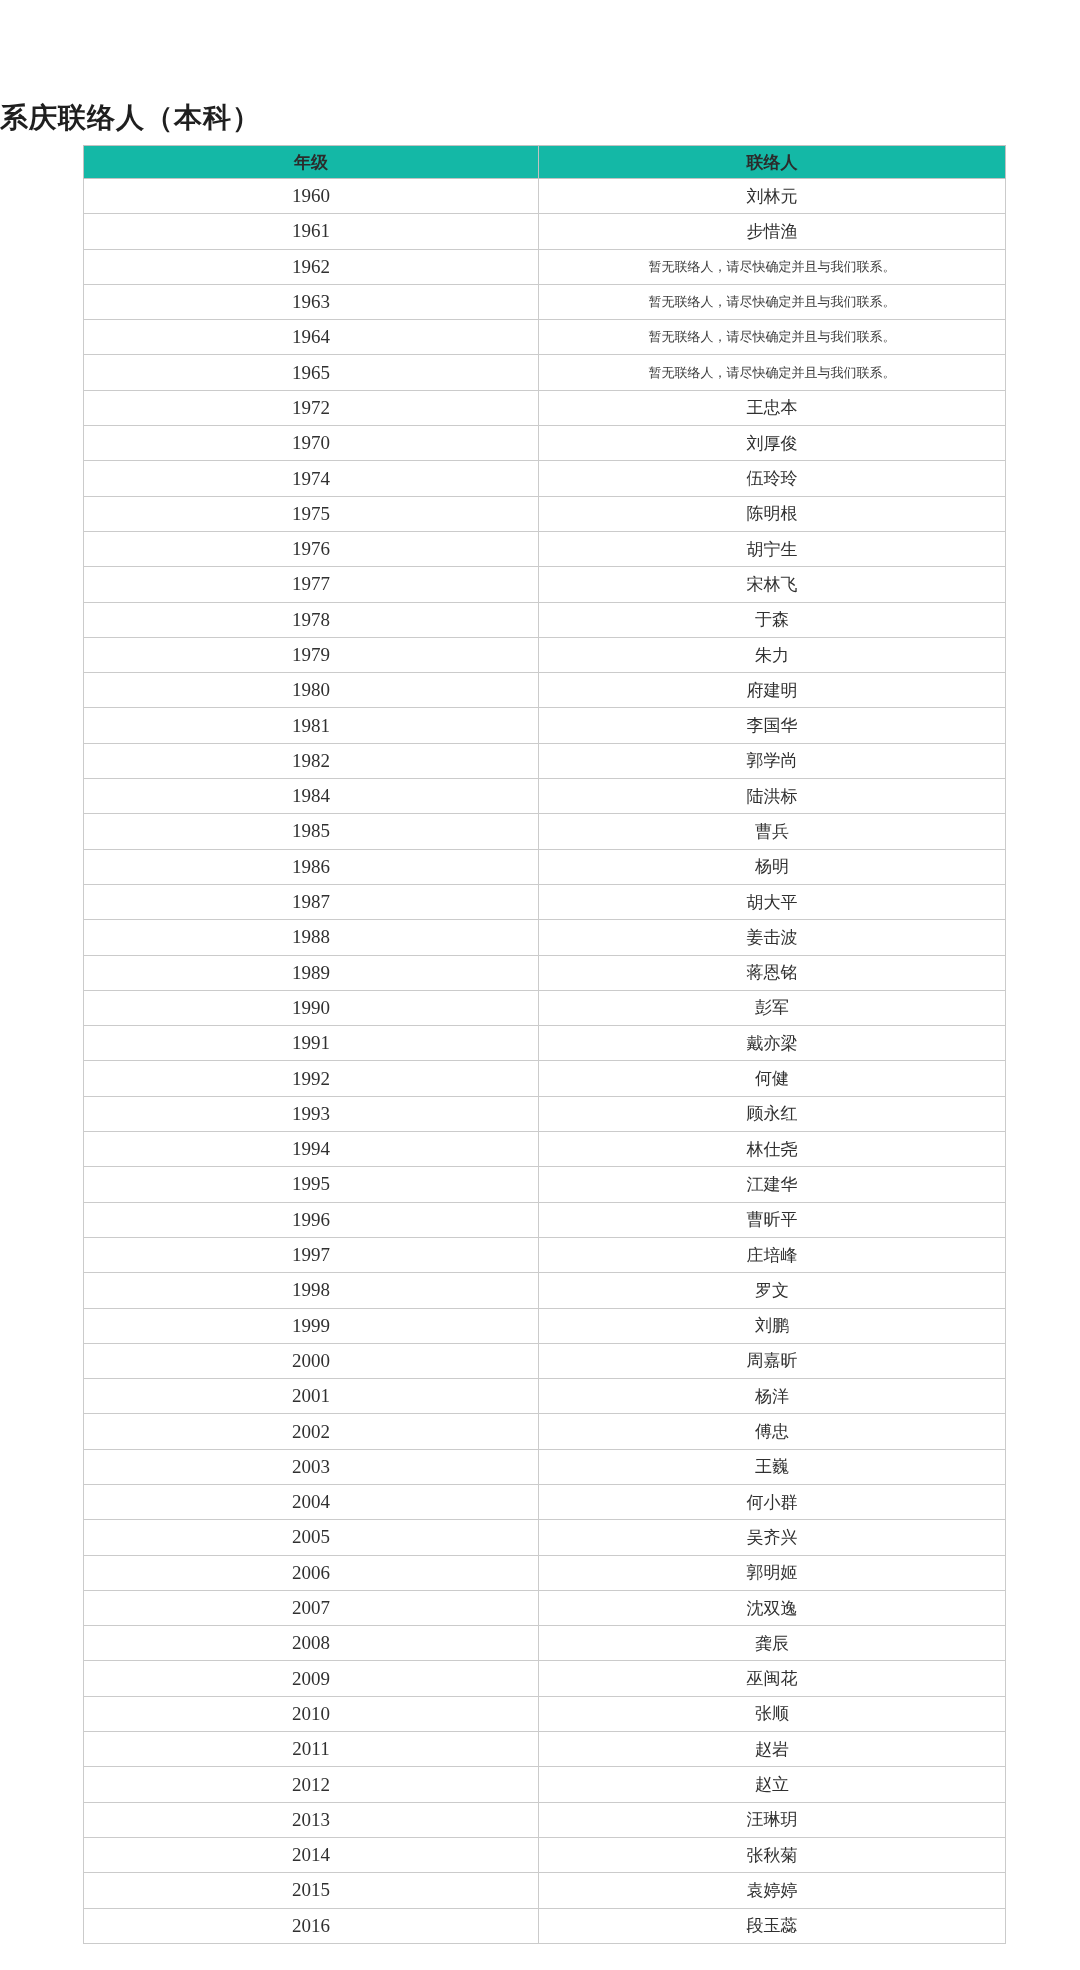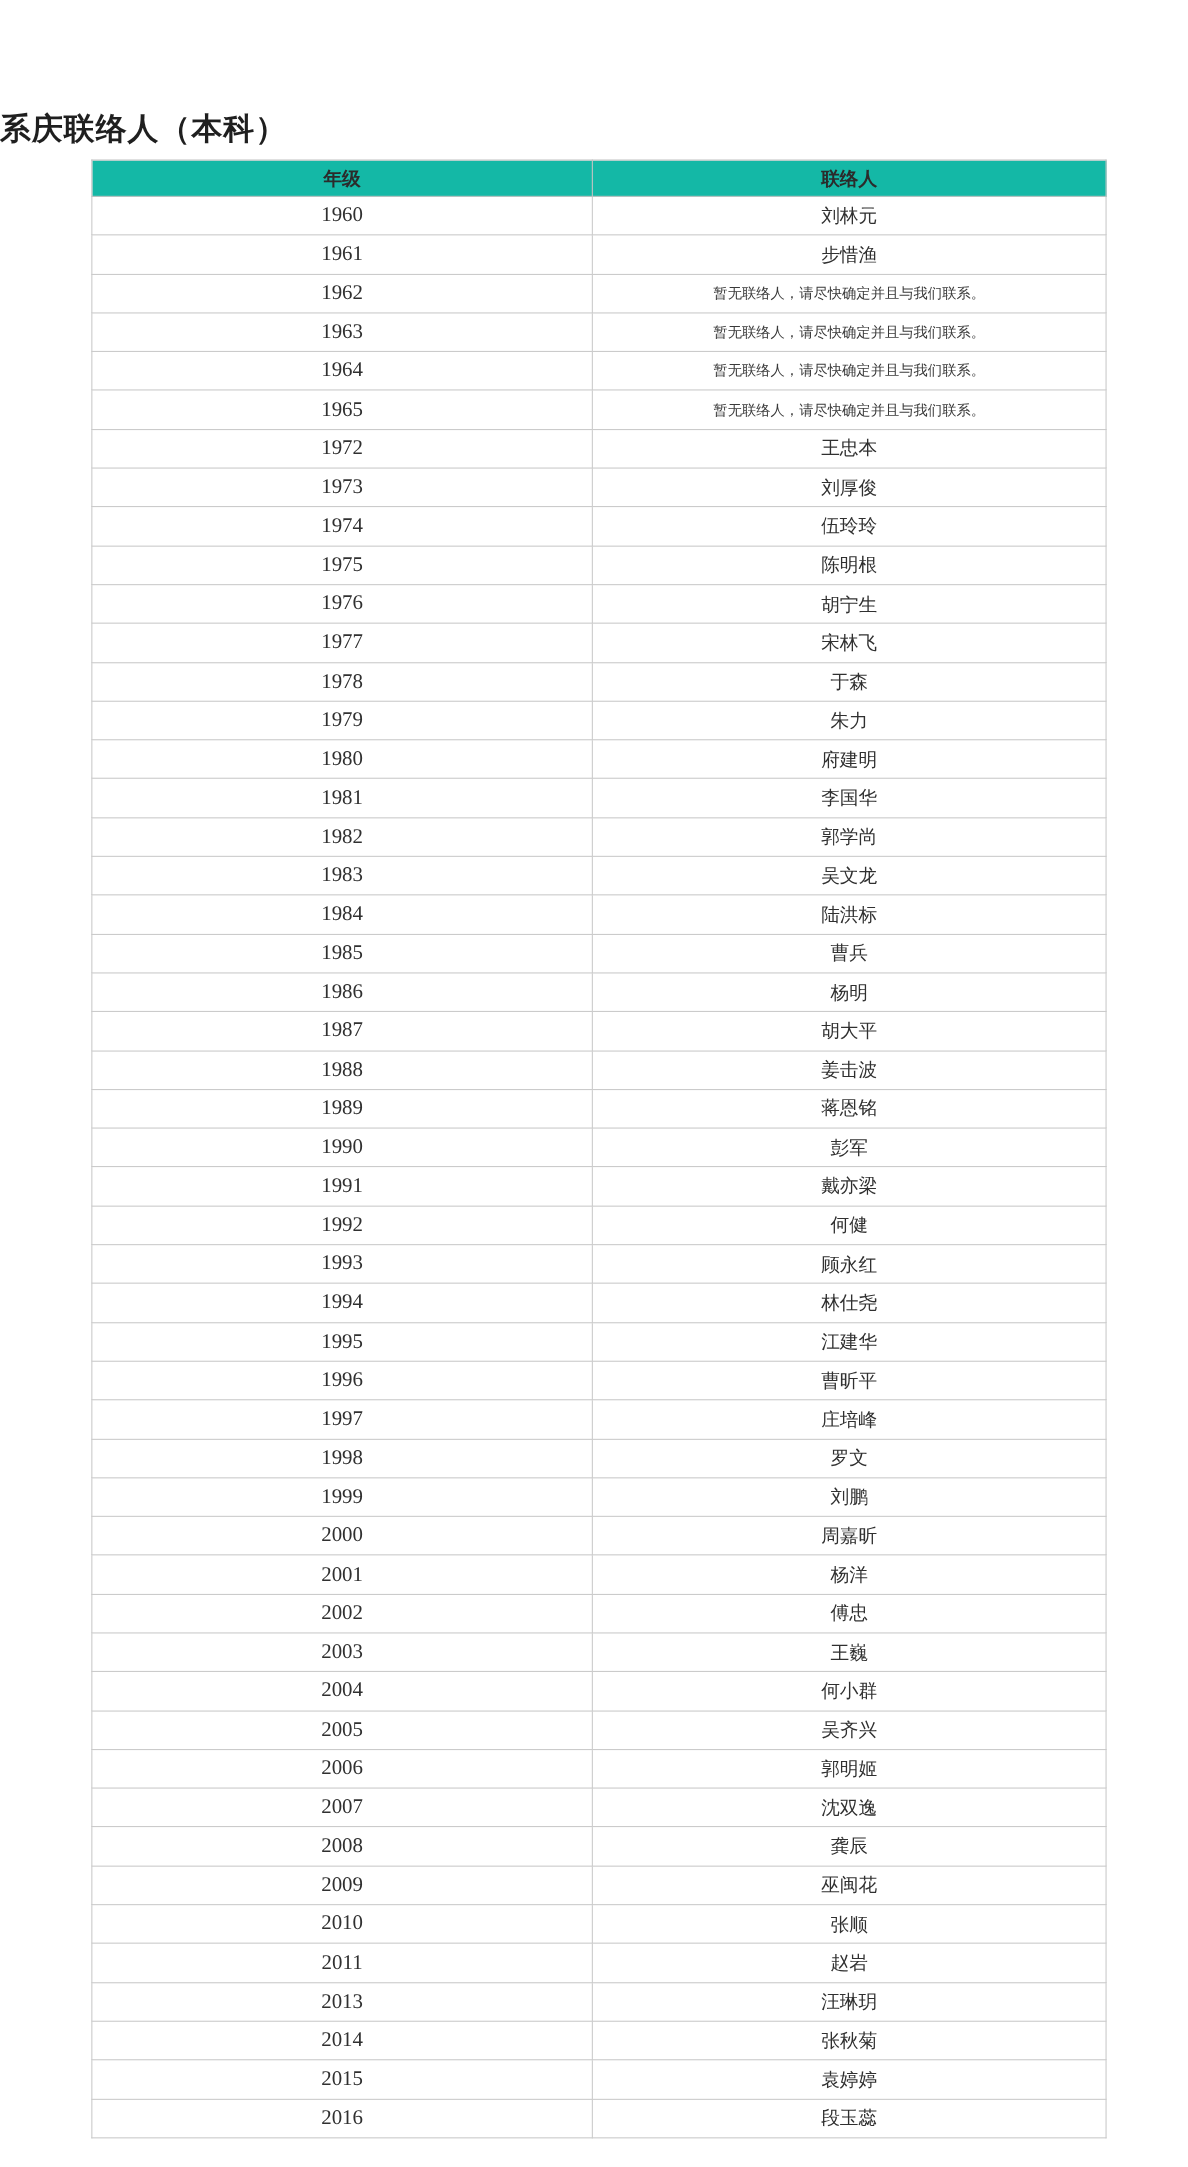--- a/index.html
+++ b/index.html
@@ -99,21 +99,21 @@
         </tr>
         <tr>
           <td class="year-cell">1965</td>
           <td class="contact-cell placeholder">暂无联络人，请尽快确定并且与我们联系。</td>
         </tr>
         <tr>
           <td class="year-cell">1972</td>
           <td class="contact-cell">王忠本</td>
         </tr>
         <tr>
-          <td class="year-cell">1973</td>
+          <td class="year-cell">1970</td>
           <td class="contact-cell">刘厚俊</td>
         </tr>
         <tr>
           <td class="year-cell">1974</td>
           <td class="contact-cell">伍玲玲</td>
         </tr>
         <tr>
           <td class="year-cell">1975</td>
           <td class="contact-cell">陈明根</td>
         </tr>
@@ -139,24 +139,20 @@
         </tr>
         <tr>
           <td class="year-cell">1981</td>
           <td class="contact-cell">李国华</td>
         </tr>
         <tr>
           <td class="year-cell">1982</td>
           <td class="contact-cell">郭学尚</td>
         </tr>
         <tr>
-          <td class="year-cell">1983</td>
-          <td class="contact-cell">吴文龙</td>
-        </tr>
-        <tr>
           <td class="year-cell">1984</td>
           <td class="contact-cell">陆洪标</td>
         </tr>
         <tr>
           <td class="year-cell">1985</td>
           <td class="contact-cell">曹兵</td>
         </tr>
         <tr>
           <td class="year-cell">1986</td>
           <td class="contact-cell">杨明</td>
@@ -253,20 +249,24 @@
           <td class="year-cell">2009</td>
           <td class="contact-cell">巫闽花</td>
         </tr>
         <tr>
           <td class="year-cell">2010</td>
           <td class="contact-cell">张顺</td>
         </tr>
         <tr>
           <td class="year-cell">2011</td>
           <td class="contact-cell">赵岩</td>
+        </tr>
+        <tr>
+          <td class="year-cell">2012</td>
+          <td class="contact-cell">赵立</td>
         </tr>
         <tr>
           <td class="year-cell">2013</td>
           <td class="contact-cell">汪琳玥</td>
         </tr>
         <tr>
           <td class="year-cell">2014</td>
           <td class="contact-cell">张秋菊</td>
         </tr>
         <tr>

